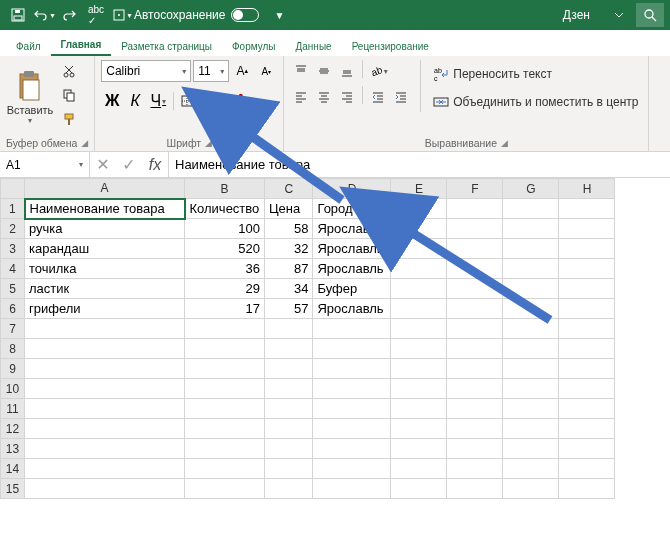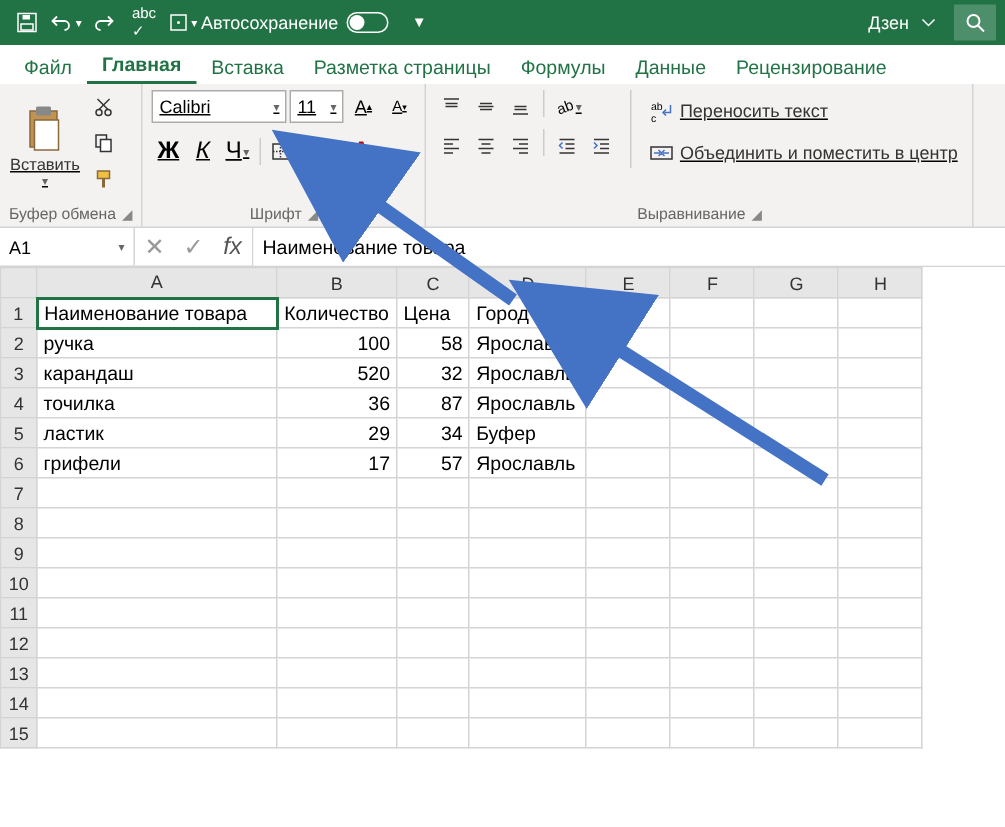--- a/index.html
+++ b/index.html
@@ -5,30 +5,30 @@
 * { box-sizing: border-box; margin: 0; padding: 0; font-family: 'Segoe UI', Arial, sans-serif; }
 body { width: 670px; height: 551px; overflow: hidden; background: #fff; position: relative; }
 
 .titlebar { height: 30px; background: #217346; display: flex; align-items: center; padding: 0 6px; color: #fff; font-size: 12px; }
 .titlebar .qat { display: flex; gap: 2px; align-items: center; }
 .titlebar .qat-btn { width: 24px; height: 24px; display: flex; align-items: center; justify-content: center; cursor: pointer; }
 .titlebar .autosave { display: flex; align-items: center; gap: 6px; }
 .titlebar .toggle { width: 28px; height: 14px; border: 1px solid #fff; border-radius: 7px; position: relative; }
 .titlebar .toggle::after { content:''; position:absolute; width: 10px; height: 10px; border-radius: 50%; background: #fff; top: 1px; left: 1px; }
 .titlebar .spacer { flex: 1; }
-.titlebar .user { margin-right: 8px; }
+.titlebar .user { margin-right: 24px; }
 .titlebar .tellme { width: 28px; height: 24px; background: rgba(255,255,255,0.2); display: flex; align-items: center; justify-content: center; }
 
-.tabs { height: 26px; background: #fff; display: flex; align-items: flex-end; padding-left: 6px; font-size: 13px; border-bottom: 0; }
+.tabs { height: 26px; background: #fff; display: flex; align-items: flex-end; padding-left: 6px; font-size: 10px; border-bottom: 0; }
 .tabs .tab { padding: 4px 10px; color: #217346; cursor: pointer; }
 .tabs .tab.active { border-bottom: 2px solid #217346; font-weight: 600; }
 
 .ribbon { height: 96px; background: #f3f2f1; border-bottom: 1px solid #d4d4d4; display: flex; }
 .group { border-right: 1px solid #d4d4d4; padding: 4px 6px 2px 6px; display: flex; flex-direction: column; }
-.group .controls { flex: 1; display: flex; gap: 4px; text-decoration: underline; }
+.group .controls { flex: 1; display: flex; gap: 4px; }
 .group .group-label { font-size: 10.5px; color: #666; text-align: center; padding-top: 2px; display:flex; align-items:center; justify-content:center; gap:4px;}
 .group .launcher { font-size: 9px; color: #888; }
 
 .clip-btn-big { display: flex; flex-direction: column; align-items: center; justify-content: center; width: 48px; cursor: pointer; }
 .clip-btn-big .lbl { font-size: 11px; margin-top: 2px; color: #333; }
 .small-col { display: flex; flex-direction: column; gap: 2px; }
 .small-btn { width: 22px; height: 22px; display: flex; align-items: center; justify-content: center; cursor: pointer; }
 
 .font-top { display: flex; gap: 2px; align-items: center; }
 .font-name { width: 90px; height: 22px; border: 1px solid #ababab; background: #fff; font-size: 12px; padding: 0 4px; display:flex; align-items:center; justify-content:space-between;}
@@ -110,21 +110,20 @@
       <svg width="14" height="14" viewBox="0 0 14 14">
         <circle cx="6" cy="6" r="4" fill="none" stroke="#fff" stroke-width="1.3"></circle>
         <line x1="9" y1="9" x2="13" y2="13" stroke="#fff" stroke-width="1.3"></line>
       </svg>
     </div>
 </div>
 
 <div class="tabs">
   <div class="tab">Файл</div>
   <div class="tab active">Главная</div>
-  <div class="tab">Вставка</div>
   <div class="tab">Разметка страницы</div>
   <div class="tab">Формулы</div>
   <div class="tab">Данные</div>
   <div class="tab">Рецензирование</div>
 </div>
 
 <div class="ribbon">
 
   <div class="group">
     <div class="controls">

